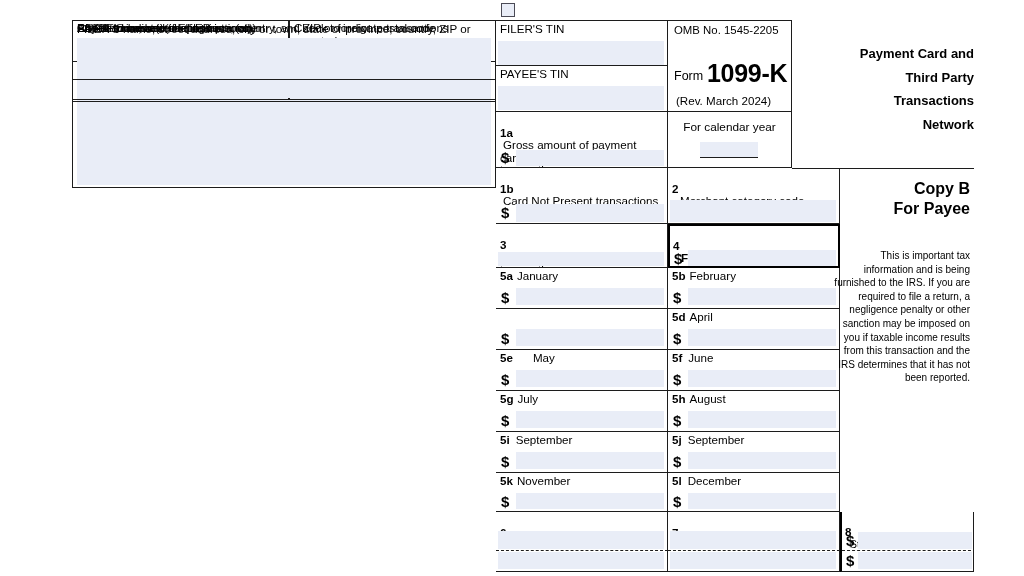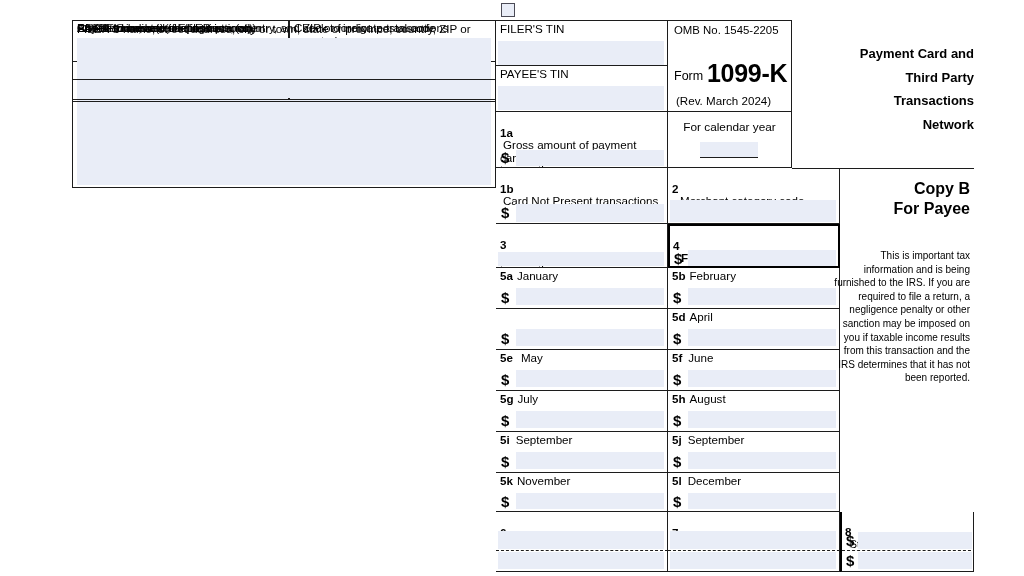--- a/index.html
+++ b/index.html
@@ -252,21 +252,21 @@
       <div class="cell bb" style="left:0;top:0;width:172px;height:41px;">
         <div class="lbl"><span class="num">5a</span><span style="margin-left:4px;">January</span></div>
         <div class="fill" style="left:20px;top:20px;width:148px;height:17px;"></div>
         <div class="dollar" style="left:5px;top:22px;">$</div>
       </div>
       <div class="cell bb" style="left:0;top:41px;width:172px;height:41px;">
         <div class="fill" style="left:20px;top:20px;width:148px;height:17px;"></div>
         <div class="dollar" style="left:5px;top:22px;">$</div>
       </div>
       <div class="cell bb" style="left:0;top:82px;width:172px;height:41px;">
-        <div class="lbl"><span class="num">5e</span><span style="margin-left:8px;">May</span></div>
+        <div class="lbl"><span class="num">5e</span><span style="margin-left:20px;">May</span></div>
         <div class="fill" style="left:20px;top:20px;width:148px;height:17px;"></div>
         <div class="dollar" style="left:5px;top:22px;">$</div>
       </div>
       <div class="cell bb" style="left:0;top:123px;width:172px;height:41px;">
         <div class="lbl"><span class="num">5g</span><span style="margin-left:4px;">July</span></div>
         <div class="fill" style="left:20px;top:20px;width:148px;height:17px;"></div>
         <div class="dollar" style="left:5px;top:22px;">$</div>
       </div>
       <div class="cell bb" style="left:0;top:164px;width:172px;height:41px;">
         <div class="lbl"><span class="num">5i</span><span style="margin-left:6px;">September</span></div>

